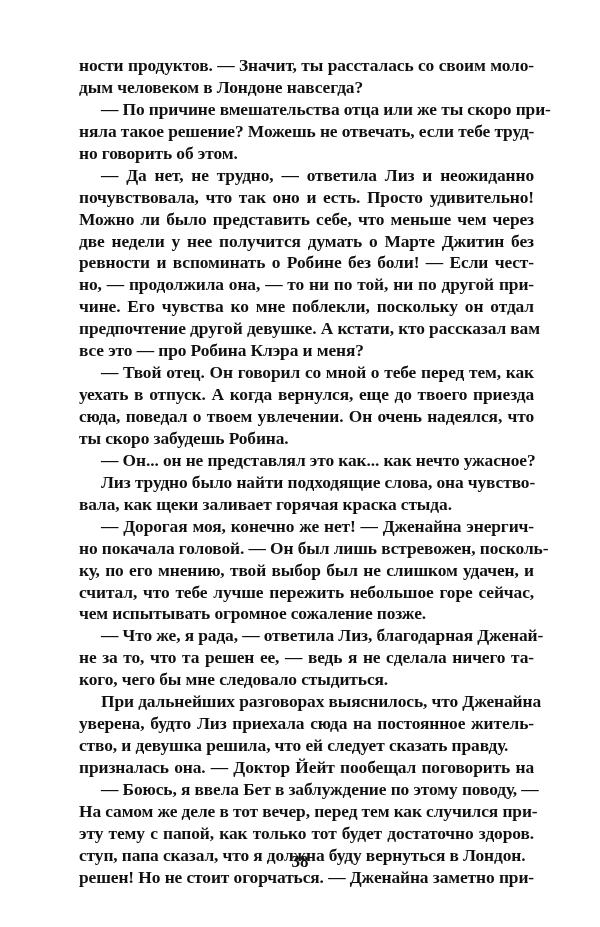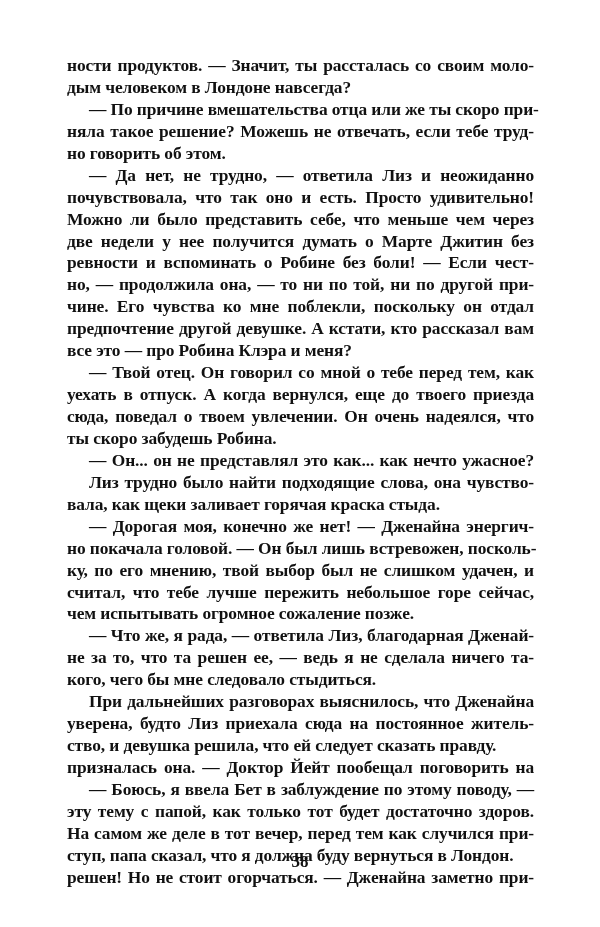--- a/index.html
+++ b/index.html
@@ -25,20 +25,21 @@
       font-weight: bold;
       letter-spacing: -0.1px;
     }
     .line {
       display: block;
       white-space: nowrap;
       text-align: justify;
       text-align-last: justify;
       height: 21.95px;
       overflow: visible;
+      margin-left: 12px;
     }
     .line.last {
       text-align-last: left;
     }
     .line.indent {
       padding-left: 22px;
     }
     .page-number {
       position: absolute;
       left: 0;
@@ -82,18 +83,18 @@
     <span class="line">считал, что тебе лучше пережить небольшое горе сейчас,</span>
     <span class="line last">чем испытывать огромное сожаление позже.</span>
     <span class="line indent">— Что же, я рада, — ответила Лиз, благодарная Дженай-</span>
     <span class="line">не за то, что та решен ее, — ведь я не сделала ничего та-</span>
     <span class="line last">кого, чего бы мне следовало стыдиться.</span>
     <span class="line indent">При дальнейших разговорах выяснилось, что Дженайна</span>
     <span class="line">уверена, будто Лиз приехала сюда на постоянное житель-</span>
     <span class="line last">ство, и девушка решила, что ей следует сказать правду.</span>
     <span class="line">призналась она. — Доктор Йейт пообещал поговорить на</span>
     <span class="line indent">— Боюсь, я ввела Бет в заблуждение по этому поводу, —</span>
+    <span class="line">На самом же деле в тот вечер, перед тем как случился при-</span>
     <span class="line">эту тему с папой, как только тот будет достаточно здоров.</span>
-    <span class="line">На самом же деле в тот вечер, перед тем как случился при-</span>
     <span class="line last">ступ, папа сказал, что я должна буду вернуться в Лондон.</span>
     <span class="line">решен! Но не стоит огорчаться. — Дженайна заметно при-</span>
   </div>
 <div class="page-number">38</div>
 
 </body></html>

